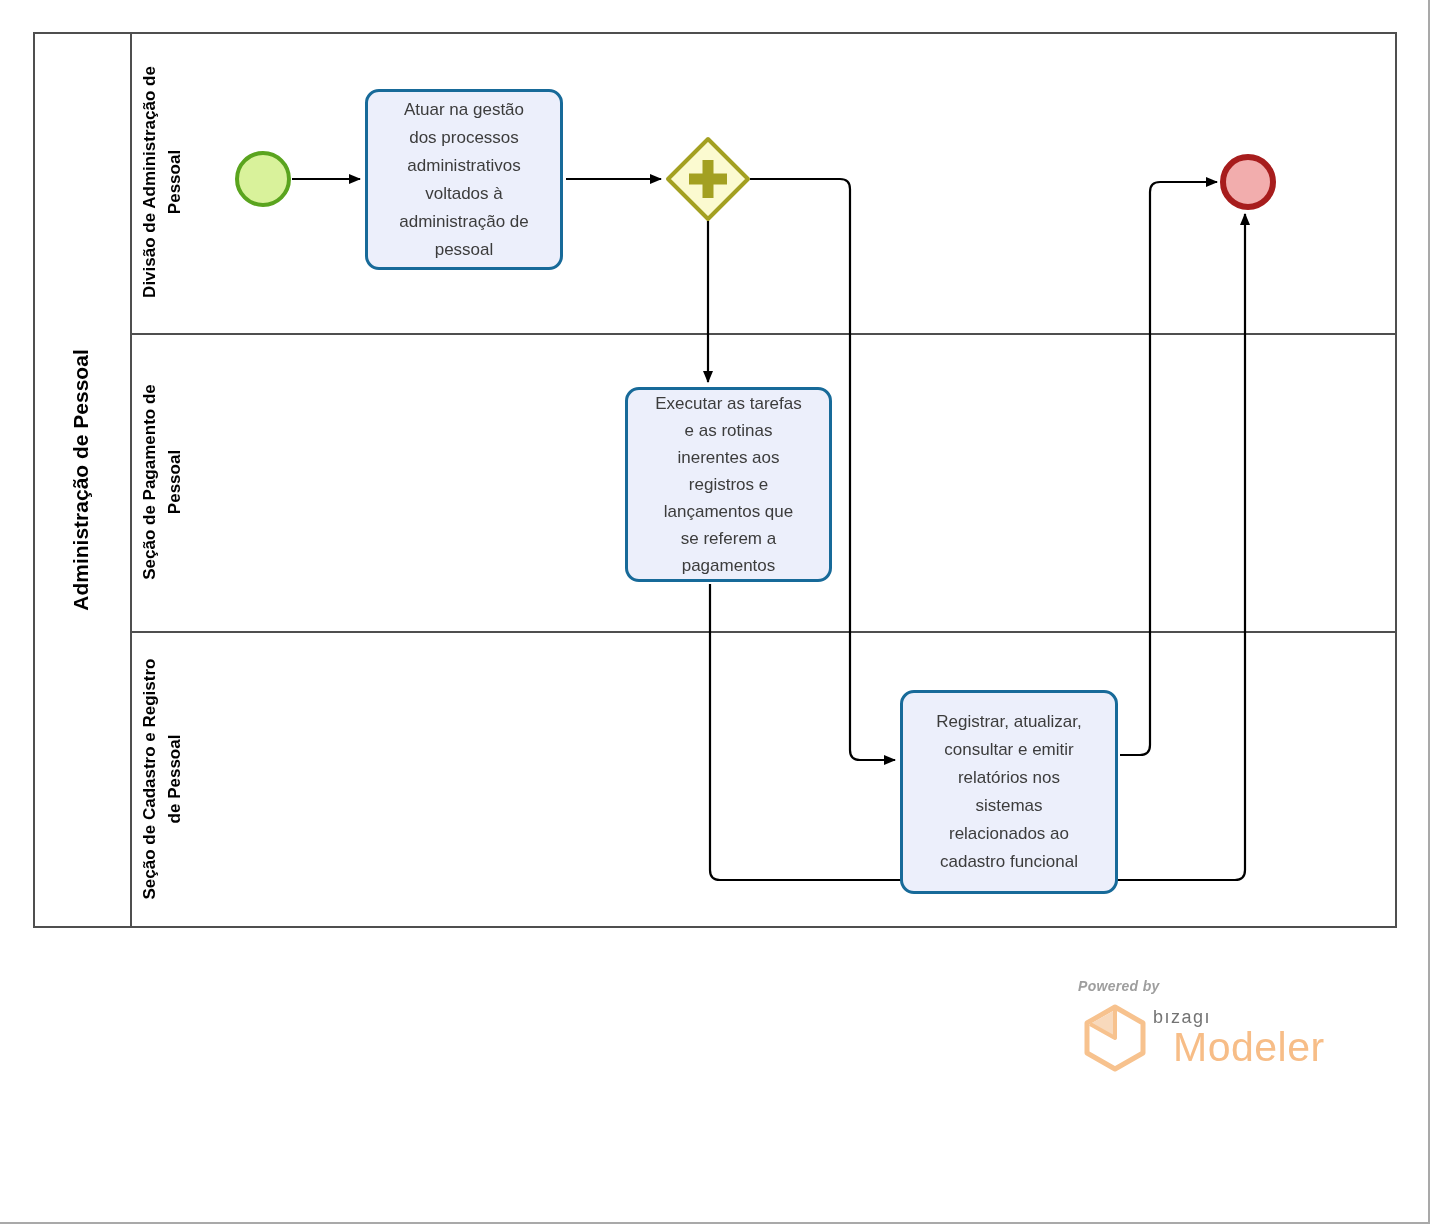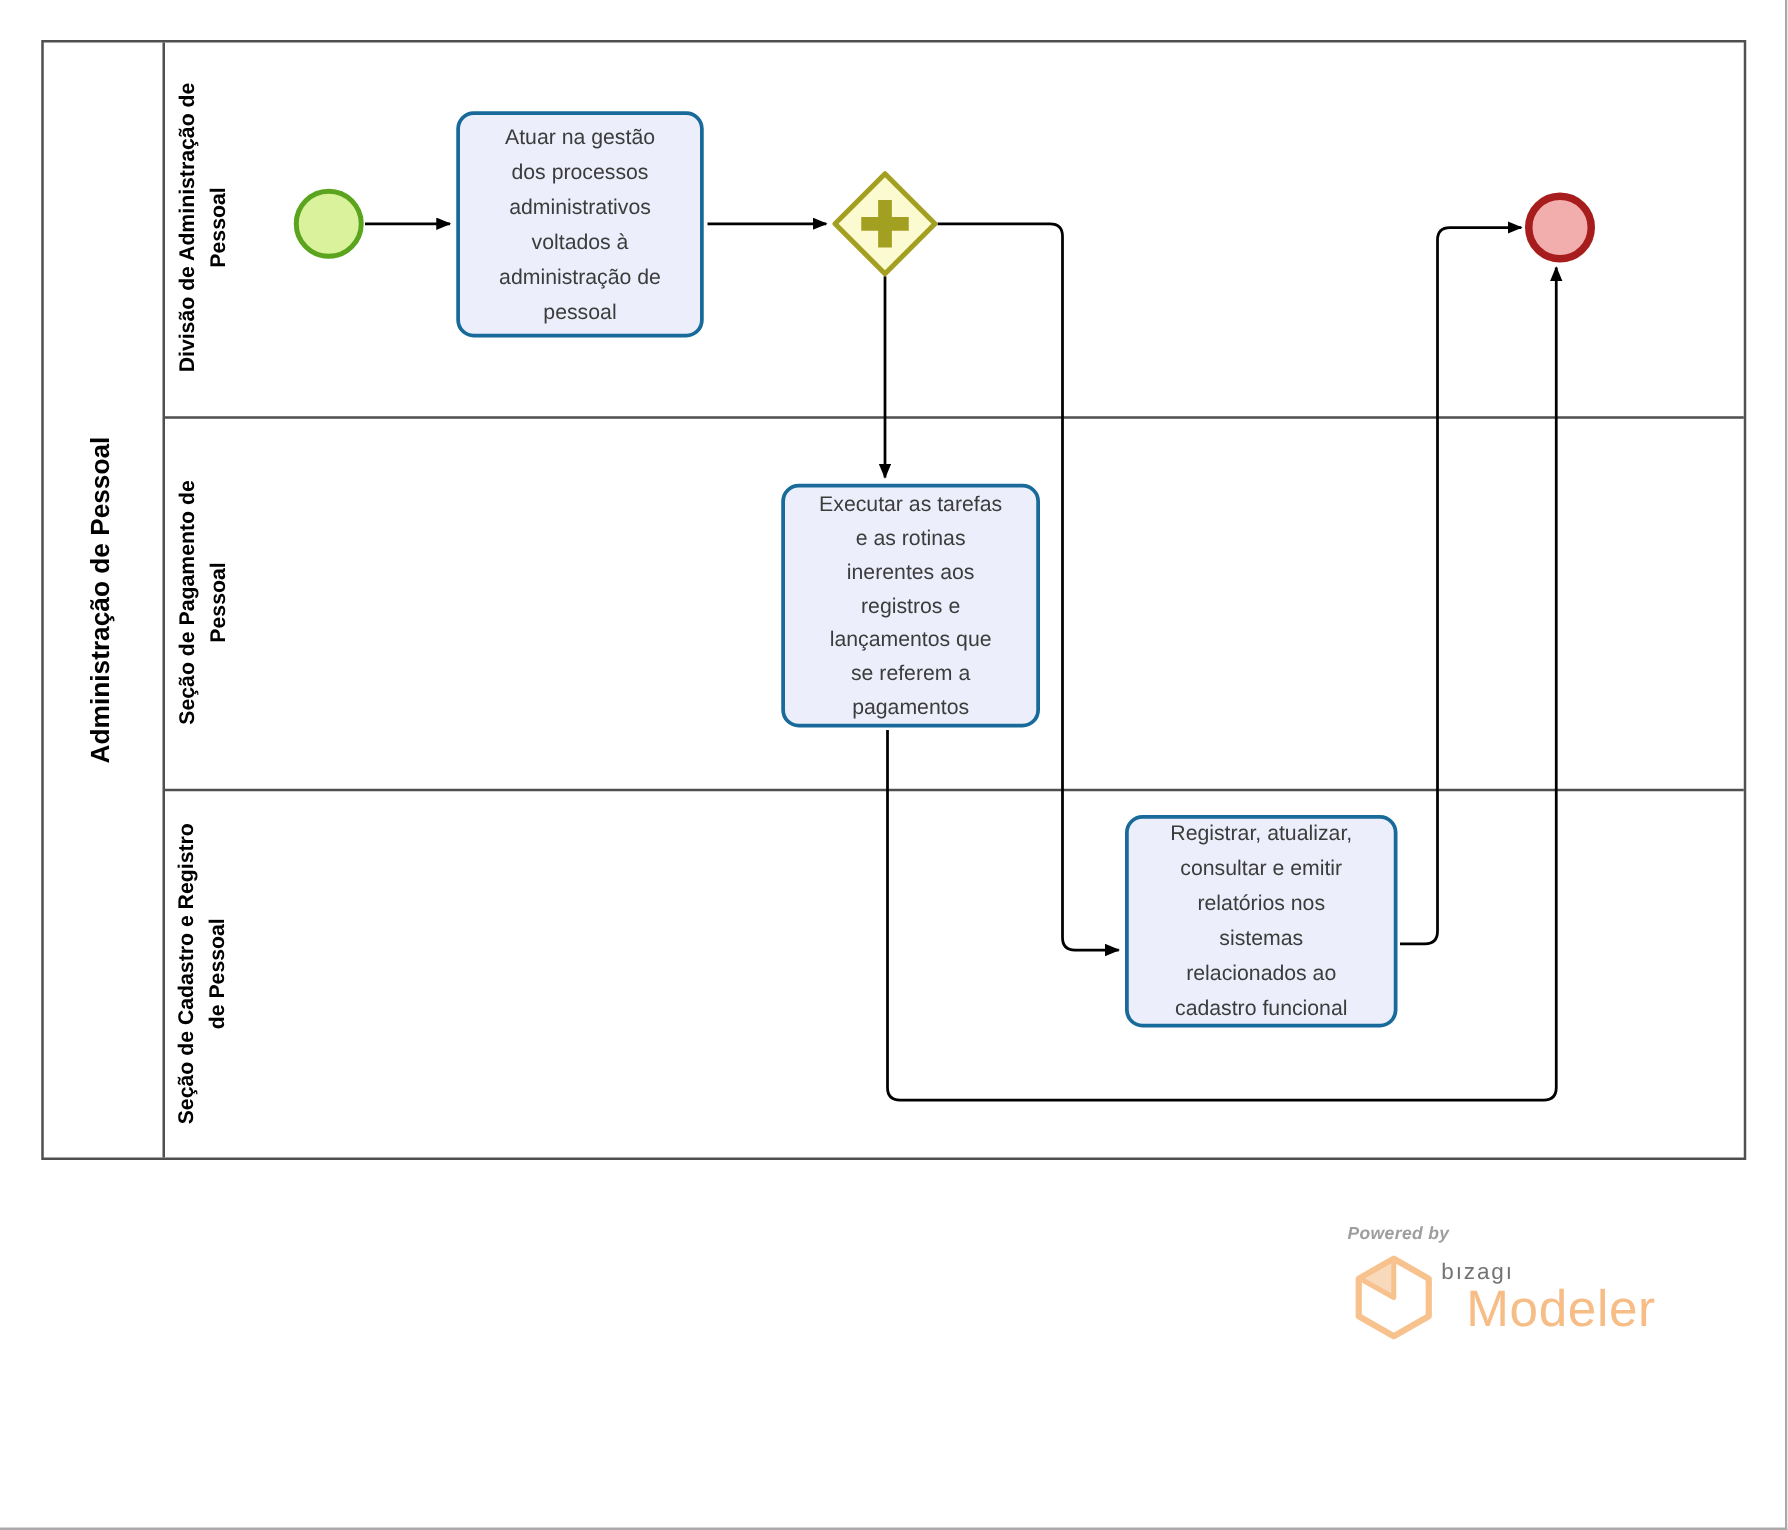--- a/index.html
+++ b/index.html
@@ -57,21 +57,21 @@
     background: #eceffb;
     color: #3c3c3c;
     font-size: 17px; line-height: 28px;
     display: flex; align-items: center; justify-content: center;
     text-align: center;
     white-space: pre-line;
     z-index: 3;
   }
   .task-1 { left: 365px; top: 89px;  width: 198px; height: 181px; }
   .task-2 { left: 605px; top: 387px; width: 207px; height: 195px; line-height: 27px; margin-left: 20px; }
-  .task-3 { left: 900px; top: 652px; width: 218px; height: 170px; text-align: center; }
+  .task-3 { left: 900px; top: 690px; width: 218px; height: 204px; text-align: center; }
 
   
   .powered-by {
     position: absolute; left: 1078px; top: 978px;
     color: #9e9e9e; font-size: 14px; font-weight: 600; letter-spacing: .3px; font-style: italic;
   }
   .logo-hex { position: absolute; left: 1080px; top: 1004px; }
   .brand-bizagi {
     position: absolute; left: 1153px; top: 1007px;
     color: #737373; font-size: 18px; font-weight: 500; letter-spacing: 1.5px;

